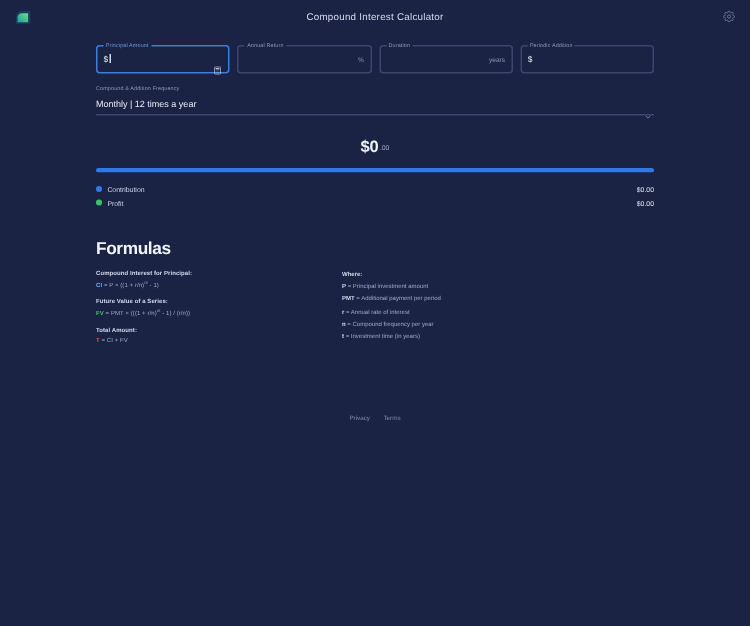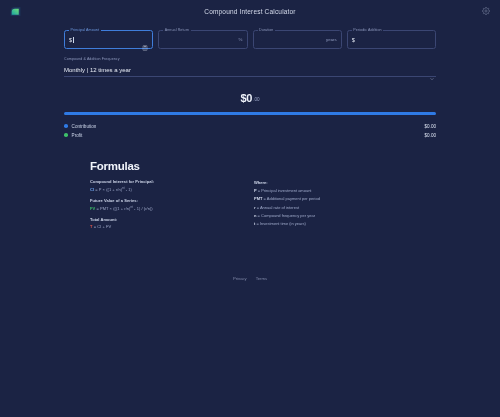--- a/index.html
+++ b/index.html
@@ -219,21 +219,21 @@
     height: 3.6px;
     border-radius: 50%;
     margin-right: 4px;
     flex: 0 0 auto;
   }
 
   .legend-name { color: #ccd4e8; flex: 1; }
   .legend-val  { color: #dde3f1; }
 
   
-  .formulas { margin-top: 20px; margin-left: 26px; }
+  .formulas { margin-top: 20px; }
 
   .formulas-title {
     font-size: 11.5px;
     font-weight: 700;
     color: #f1f4fb;
     letter-spacing: -.25px;
     margin-bottom: 7px;
   }
 
   .formulas-cols {

